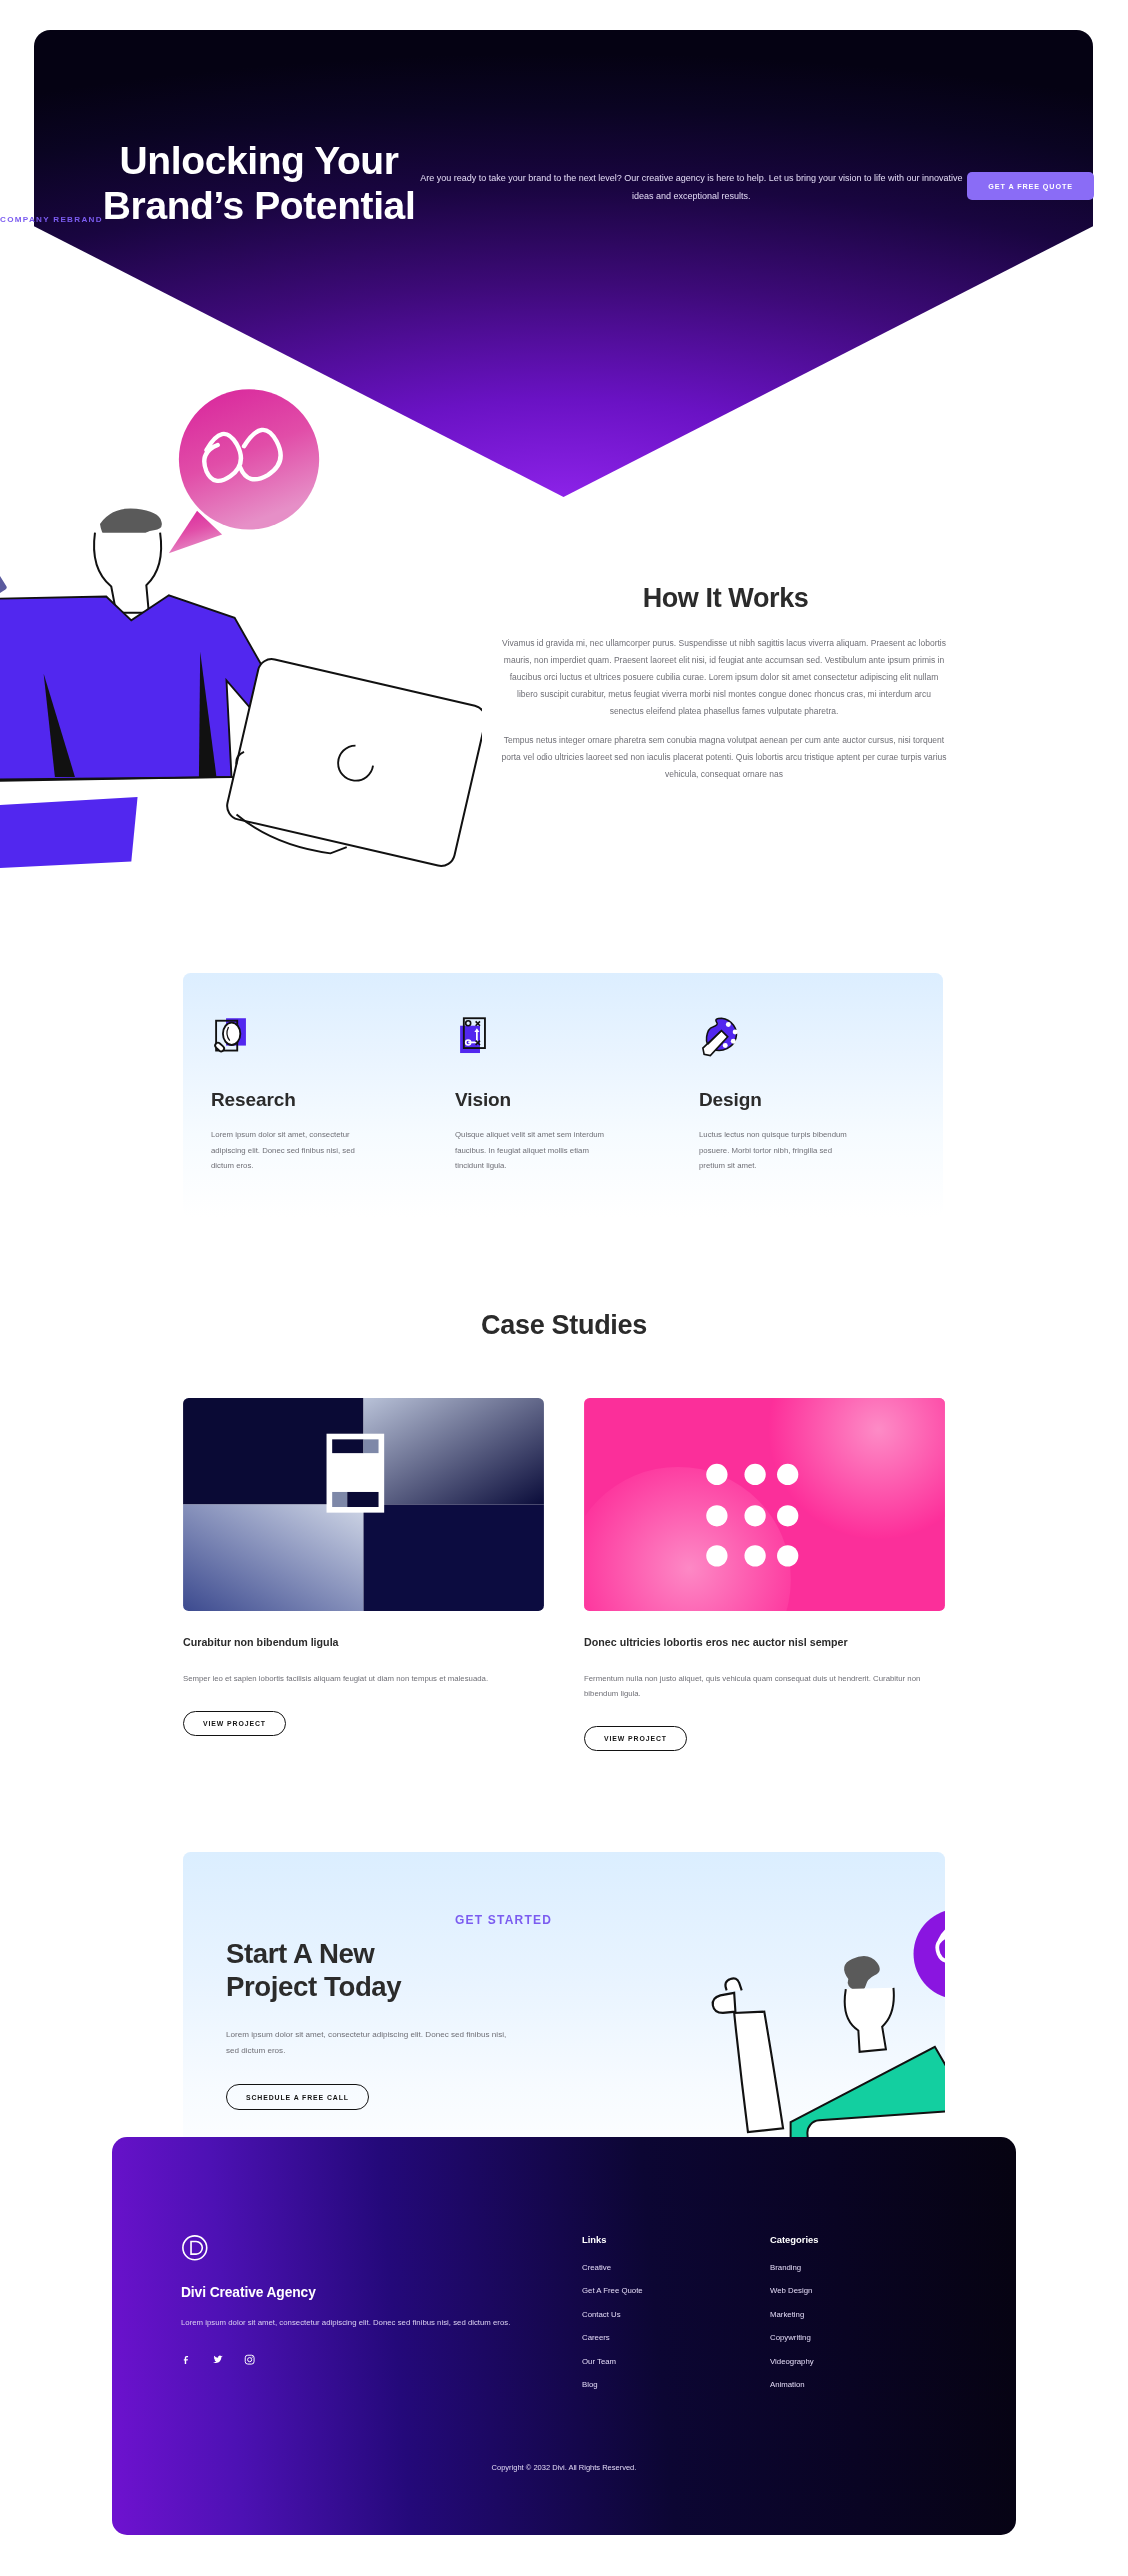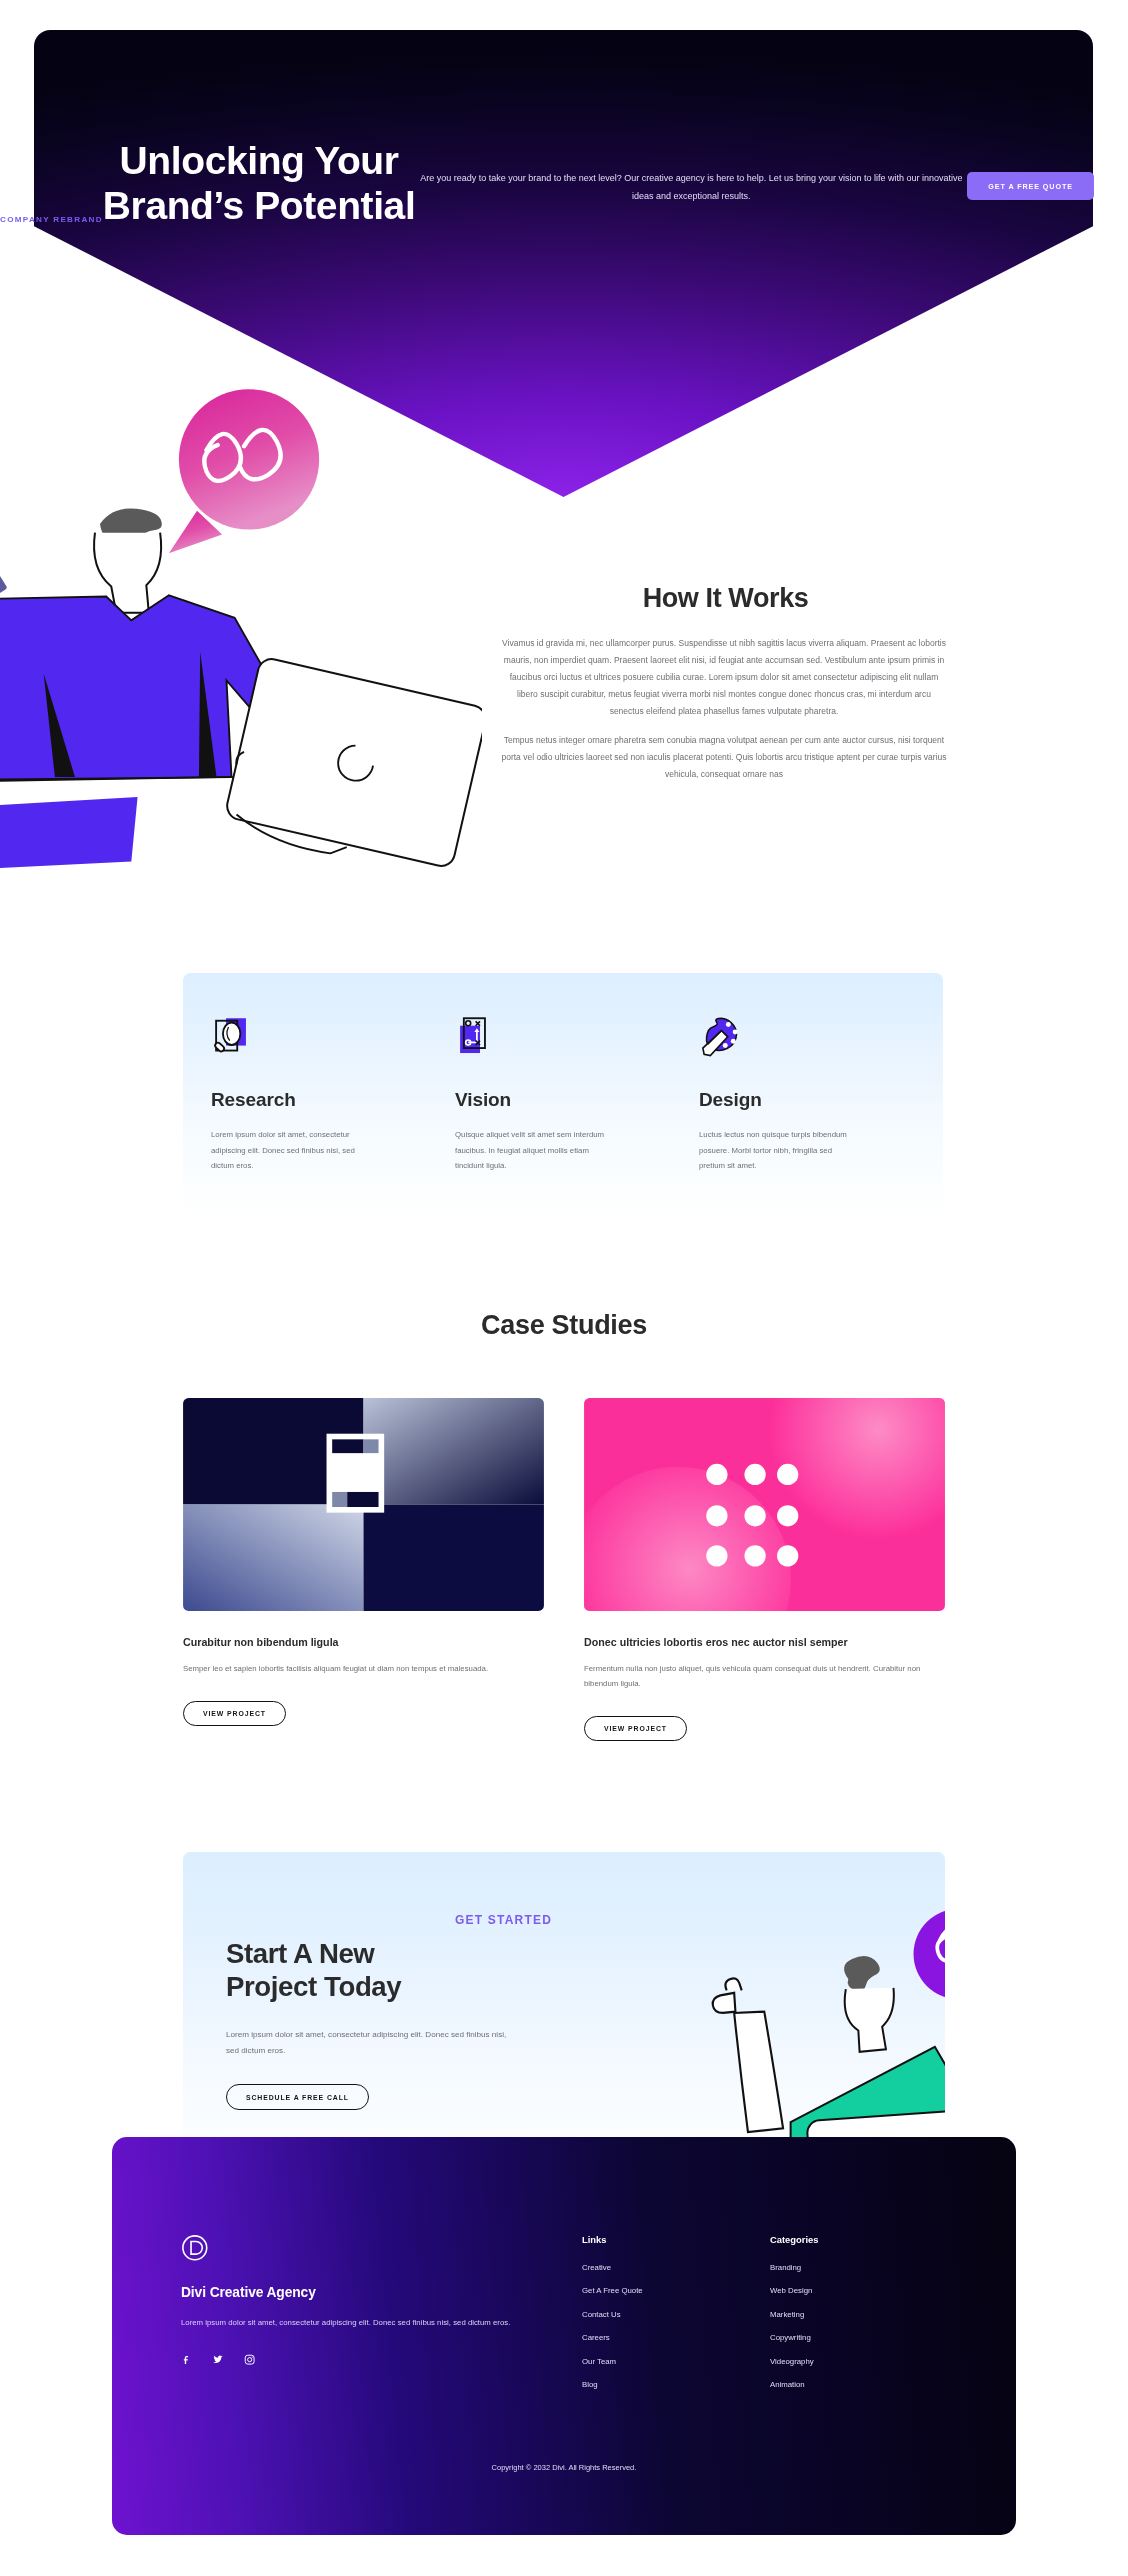--- a/index.html
+++ b/index.html
@@ -62,21 +62,21 @@
   .feat-h { margin-top:31px; font-size:19px; font-weight:700; color:#2b2b2b; letter-spacing:-0.1px; }
   .feat-p { margin-top:16.3px; font-size:7.8px; line-height:1.95; color:#6f6f76; width:160px; }
 
   
   .cs-title { position:absolute; left:0; top:1310px; width:1128px; text-align:center;
               font-size:27px; font-weight:700; color:#2b2b2b; letter-spacing:-0.3px; }
   .cs-grid { position:absolute; left:183px; top:1398px; width:762px; display:flex; gap:40px; }
   .cs-card { width:361px; }
   .cs-thumb { width:361px; height:213px; border-radius:5.6px; overflow:hidden; position:relative; }
   .cs-h { margin-top:25px; font-size:10.7px; font-weight:700; color:#2b2b2b; }
-  .cs-p { margin-top:14px; font-size:7.8px; line-height:1.9; color:#6f6f76; width:354px; }
+  .cs-p { margin-top:24px; font-size:7.8px; line-height:1.9; color:#6f6f76; width:354px; }
   .cs-btn { margin-top:24px; display:inline-block; border:1.3px solid #121212; background:transparent;
             border-radius:626px; padding:8.1px 19px; font-size:6.9px; font-weight:700;
             letter-spacing:0.9px; color:#121212; cursor:pointer; }
 
   
   .cta {
     position:absolute; left:183px; top:1852px; width:762px; height:329px;
     background:linear-gradient(180deg,#dbeeff 0%, #e9f4ff 40%, #f7fbff 72%, #ffffff 100%);
     border-radius:7.5px; overflow:hidden;
   }

